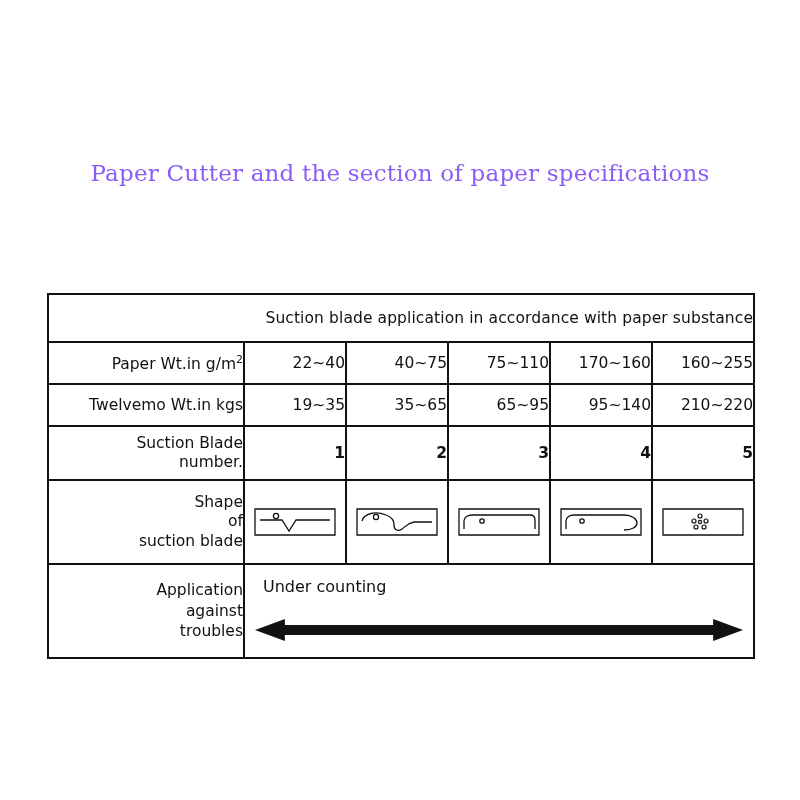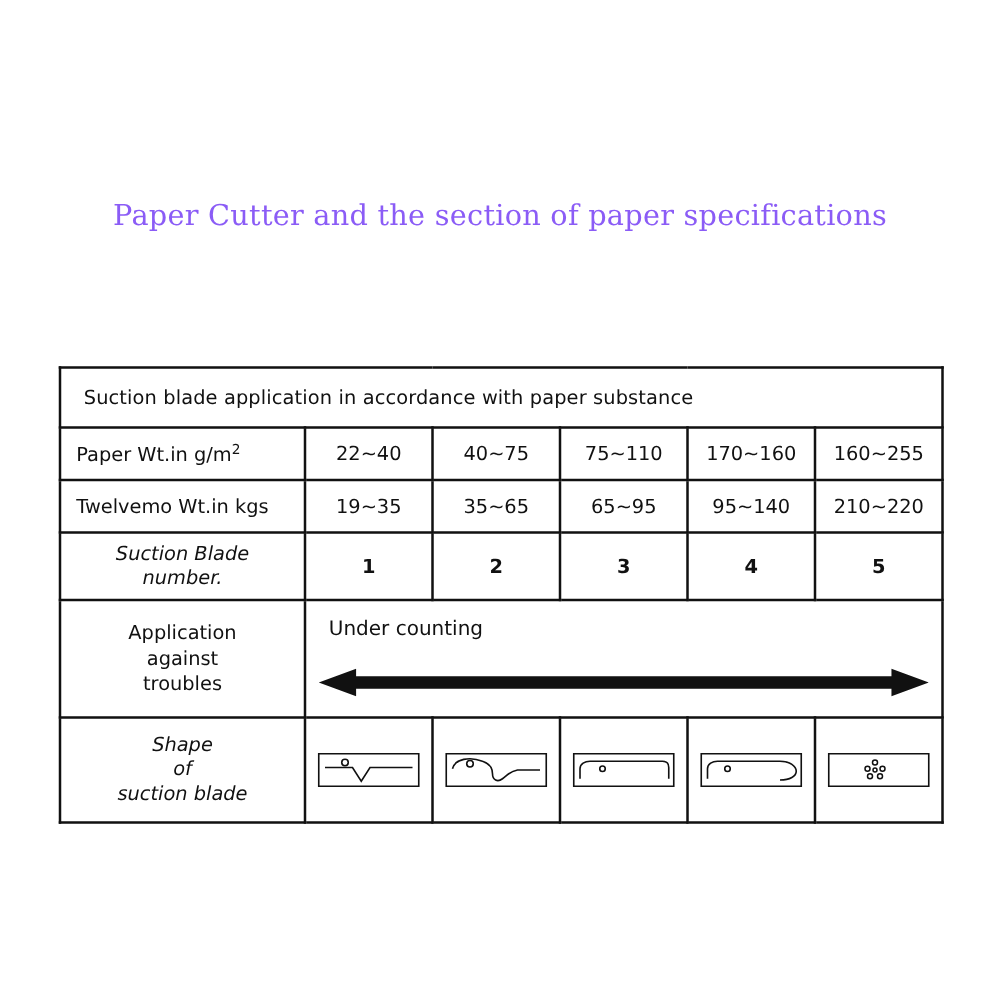--- a/index.html
+++ b/index.html
@@ -32,38 +32,38 @@
     top: 293px;
     width: 706px;
     border-collapse: collapse;
     table-layout: fixed;
   }
   #spec-table td {
     border: 2px solid #111111;
     padding: 0;
     vertical-align: middle;
     font-size: 15.5px;
+    text-align: right;
   }
   .hdr-cell {
     height: 46px;
     padding-left: 18px !important;
     font-size: 19px;
     font-family: "DejaVu Sans", sans-serif;
     letter-spacing: 0.1px;
   }
   .row-label {
     padding-left: 12px !important;
     font-size: 16px;
     height: 40px;
   }
   .row-label-center {
     text-align: center;
     font-size: 16px;
     line-height: 1.25;
-    font-style: italic;
   }
   .val-cell {
     text-align: center;
     font-size: 16px;
     height: 40px;
     border-radius: 14px;
   }
   .num-cell {
     text-align: center;
     font-size: 22px;
@@ -148,83 +148,83 @@
     <tr>
       <td class="row-label-center">
         <div>Suction Blade</div>
         <div>number.</div>
       </td>
       <td class="num-cell">1</td>
       <td class="num-cell">2</td>
       <td class="num-cell">3</td>
       <td class="num-cell">4</td>
       <td class="num-cell">5</td>
+    </tr>
+
+    <tr>
+      <td class="row-label-center">
+        <div>Shape</div>
+        <div>of</div>
+        <div>suction blade</div>
+      </td>
+
+      <td class="shape-cell">
+        <svg width="86" height="46" viewBox="0 0 86 46">
+          <path d="M3 10 H83 V36 H3 Z" fill="#ffffff" stroke="#111111" stroke-width="1.3"></path>
+          <path d="M8 21 H30 L37 32 L44 21 H78" fill="none" stroke="#111111" stroke-width="1.3"></path>
+          <circle cx="24" cy="17" r="2.6" fill="#ffffff" stroke="#111111" stroke-width="1.3"></circle>
+        </svg>
+      </td>
+
+      <td class="shape-cell">
+        <svg width="86" height="46" viewBox="0 0 86 46">
+          <path d="M3 10 H83 V36 H3 Z" fill="#ffffff" stroke="#111111" stroke-width="1.3"></path>
+          <path d="M8 22 C10 14, 22 12, 32 16 C38 18, 40 22, 40 26 C40 31, 44 33, 48 30 C52 27, 54 24, 60 23 H78" fill="none" stroke="#111111" stroke-width="1.3"></path>
+          <circle cx="22" cy="18" r="2.6" fill="#ffffff" stroke="#111111" stroke-width="1.3"></circle>
+        </svg>
+      </td>
+
+      <td class="shape-cell">
+        <svg width="86" height="46" viewBox="0 0 86 46">
+          <path d="M3 10 H83 V36 H3 Z" fill="#ffffff" stroke="#111111" stroke-width="1.3"></path>
+          <path d="M8 30 V22 C8 18, 12 16, 16 16 H74 C78 16, 79 18, 79 21 V30" fill="none" stroke="#111111" stroke-width="1.3"></path>
+          <circle cx="26" cy="22" r="2.2" fill="#ffffff" stroke="#111111" stroke-width="1.3"></circle>
+        </svg>
+      </td>
+
+      <td class="shape-cell">
+        <svg width="86" height="46" viewBox="0 0 86 46">
+          <path d="M3 10 H83 V36 H3 Z" fill="#ffffff" stroke="#111111" stroke-width="1.3"></path>
+          <path d="M8 30 V22 C8 18, 12 16, 16 16 H66 C74 16, 79 20, 79 24 C79 28, 74 31, 66 31" fill="none" stroke="#111111" stroke-width="1.3"></path>
+          <circle cx="24" cy="22" r="2.2" fill="#ffffff" stroke="#111111" stroke-width="1.3"></circle>
+        </svg>
+      </td>
+
+      <td class="shape-cell">
+        <svg width="86" height="46" viewBox="0 0 86 46">
+          <path d="M3 10 H83 V36 H3 Z" fill="#ffffff" stroke="#111111" stroke-width="1.3"></path>
+          <circle cx="40" cy="17" r="2" fill="#ffffff" stroke="#111111" stroke-width="1.2"></circle>
+          <circle cx="34" cy="22" r="2" fill="#ffffff" stroke="#111111" stroke-width="1.2"></circle>
+          <circle cx="46" cy="22" r="2" fill="#ffffff" stroke="#111111" stroke-width="1.2"></circle>
+          <circle cx="36" cy="28" r="2" fill="#ffffff" stroke="#111111" stroke-width="1.2"></circle>
+          <circle cx="44" cy="28" r="2" fill="#ffffff" stroke="#111111" stroke-width="1.2"></circle>
+          <circle cx="40" cy="23" r="1.6" fill="#ffffff" stroke="#111111" stroke-width="1.2"></circle>
+        </svg>
+      </td>
     </tr>
 
     <tr>
       <td class="app-label">
         <div>Application</div>
         <div>against</div>
         <div>troubles</div>
       </td>
       <td class="app-content" colspan="5">
         <div class="under-counting">Under counting</div>
         <div class="arrow-wrap">
           <svg width="100%" height="26" viewBox="0 0 490 26" preserveAspectRatio="none">
             <path d="M0 13 L30 2 L30 8 L460 8 L460 2 L490 13 L460 24 L460 18 L30 18 L30 24 Z" fill="#111111"></path>
           </svg>
         </div>
       </td>
     </tr>
-
-    <tr>
-      <td class="row-label-center">
-        <div>Shape</div>
-        <div>of</div>
-        <div>suction blade</div>
-      </td>
-
-      <td class="shape-cell">
-        <svg width="86" height="46" viewBox="0 0 86 46">
-          <path d="M3 10 H83 V36 H3 Z" fill="#ffffff" stroke="#111111" stroke-width="1.3"></path>
-          <path d="M8 21 H30 L37 32 L44 21 H78" fill="none" stroke="#111111" stroke-width="1.3"></path>
-          <circle cx="24" cy="17" r="2.6" fill="#ffffff" stroke="#111111" stroke-width="1.3"></circle>
-        </svg>
-      </td>
-
-      <td class="shape-cell">
-        <svg width="86" height="46" viewBox="0 0 86 46">
-          <path d="M3 10 H83 V36 H3 Z" fill="#ffffff" stroke="#111111" stroke-width="1.3"></path>
-          <path d="M8 22 C10 14, 22 12, 32 16 C38 18, 40 22, 40 26 C40 31, 44 33, 48 30 C52 27, 54 24, 60 23 H78" fill="none" stroke="#111111" stroke-width="1.3"></path>
-          <circle cx="22" cy="18" r="2.6" fill="#ffffff" stroke="#111111" stroke-width="1.3"></circle>
-        </svg>
-      </td>
-
-      <td class="shape-cell">
-        <svg width="86" height="46" viewBox="0 0 86 46">
-          <path d="M3 10 H83 V36 H3 Z" fill="#ffffff" stroke="#111111" stroke-width="1.3"></path>
-          <path d="M8 30 V22 C8 18, 12 16, 16 16 H74 C78 16, 79 18, 79 21 V30" fill="none" stroke="#111111" stroke-width="1.3"></path>
-          <circle cx="26" cy="22" r="2.2" fill="#ffffff" stroke="#111111" stroke-width="1.3"></circle>
-        </svg>
-      </td>
-
-      <td class="shape-cell">
-        <svg width="86" height="46" viewBox="0 0 86 46">
-          <path d="M3 10 H83 V36 H3 Z" fill="#ffffff" stroke="#111111" stroke-width="1.3"></path>
-          <path d="M8 30 V22 C8 18, 12 16, 16 16 H66 C74 16, 79 20, 79 24 C79 28, 74 31, 66 31" fill="none" stroke="#111111" stroke-width="1.3"></path>
-          <circle cx="24" cy="22" r="2.2" fill="#ffffff" stroke="#111111" stroke-width="1.3"></circle>
-        </svg>
-      </td>
-
-      <td class="shape-cell">
-        <svg width="86" height="46" viewBox="0 0 86 46">
-          <path d="M3 10 H83 V36 H3 Z" fill="#ffffff" stroke="#111111" stroke-width="1.3"></path>
-          <circle cx="40" cy="17" r="2" fill="#ffffff" stroke="#111111" stroke-width="1.2"></circle>
-          <circle cx="34" cy="22" r="2" fill="#ffffff" stroke="#111111" stroke-width="1.2"></circle>
-          <circle cx="46" cy="22" r="2" fill="#ffffff" stroke="#111111" stroke-width="1.2"></circle>
-          <circle cx="36" cy="28" r="2" fill="#ffffff" stroke="#111111" stroke-width="1.2"></circle>
-          <circle cx="44" cy="28" r="2" fill="#ffffff" stroke="#111111" stroke-width="1.2"></circle>
-          <circle cx="40" cy="23" r="1.6" fill="#ffffff" stroke="#111111" stroke-width="1.2"></circle>
-        </svg>
-      </td>
-    </tr>
   </tbody>
 </table>
 
 </body></html>

